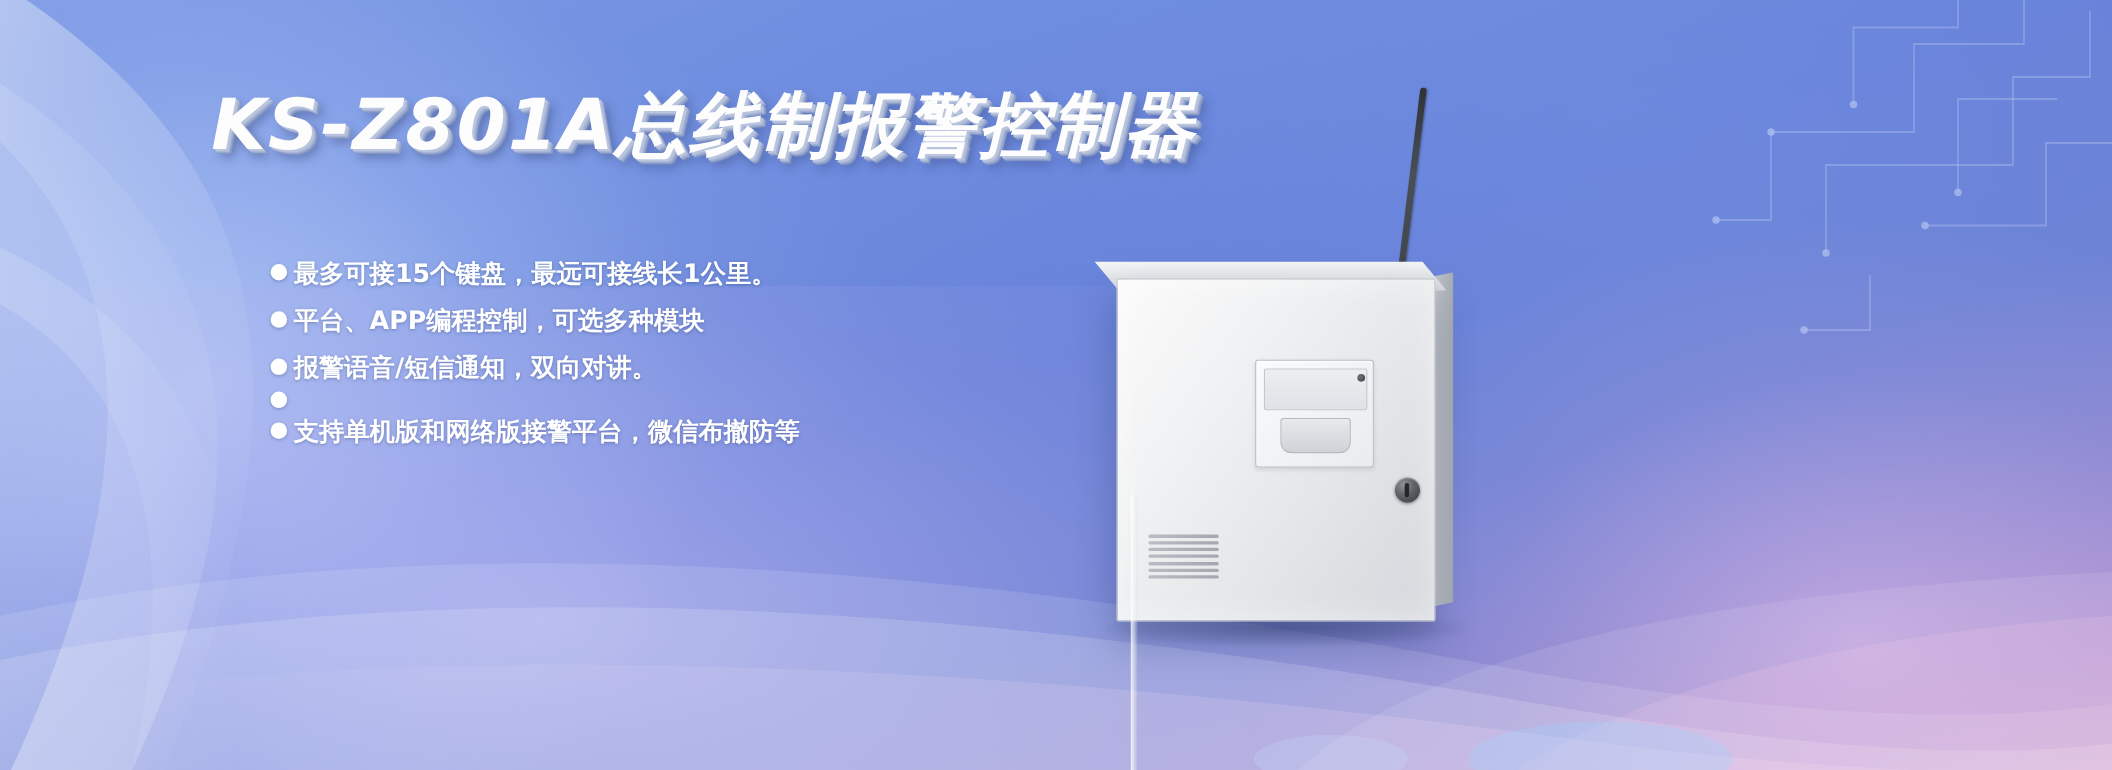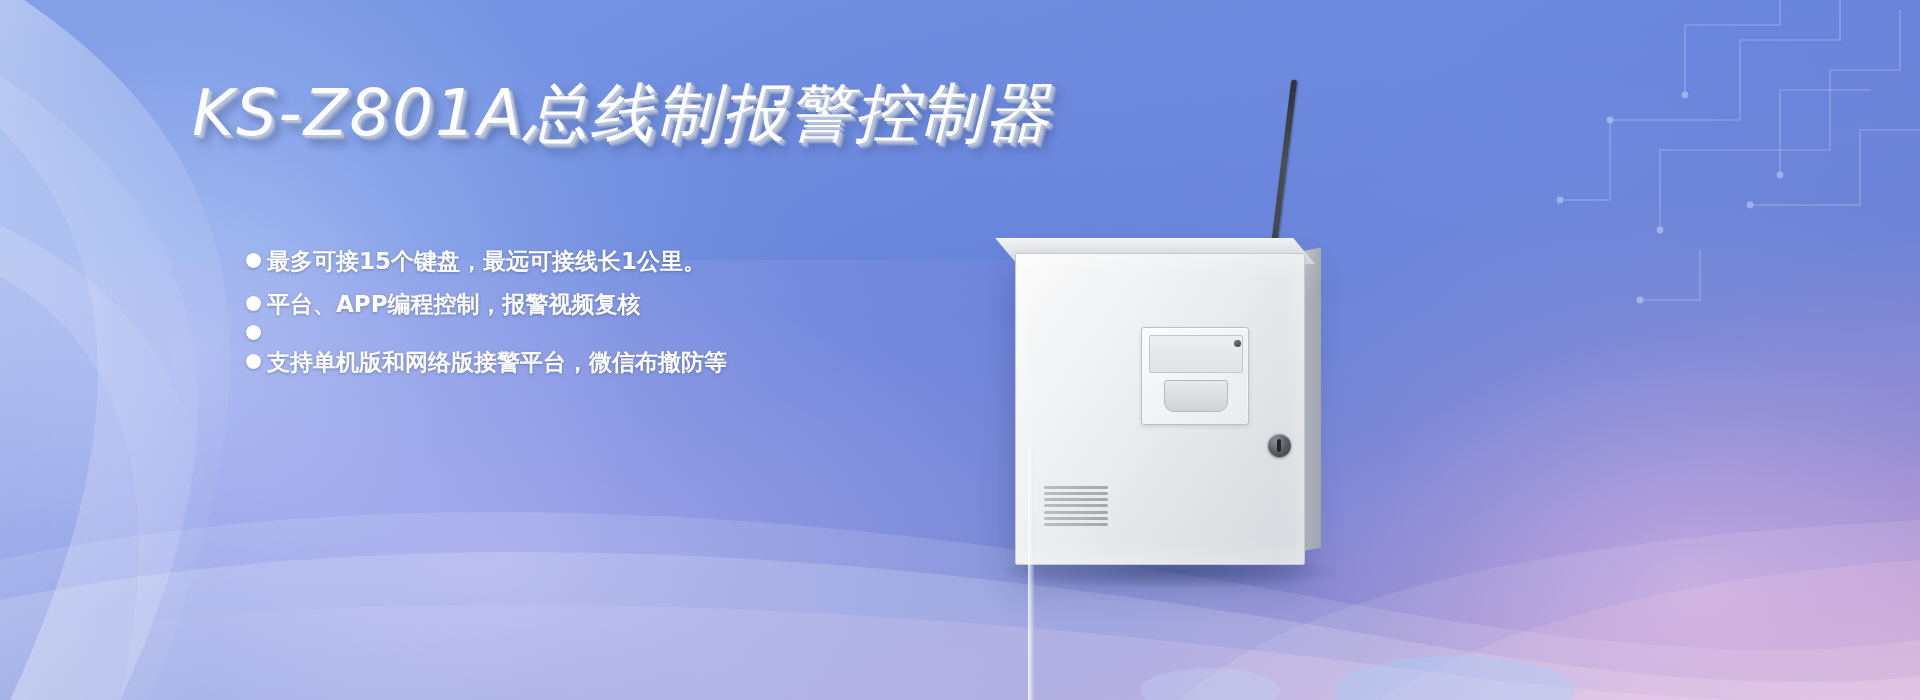--- a/index.html
+++ b/index.html
@@ -31,34 +31,34 @@
     background:radial-gradient(ellipse at 50% 50%, rgba(230,190,235,0.55) 0%, rgba(190,160,220,0.20) 45%, rgba(255,255,255,0) 72%);
     pointer-events:none;
   }
   .swoosh{position:absolute;left:0;top:0;width:1920px;height:700px;pointer-events:none;}
   .circuit{position:absolute;right:0;top:0;width:780px;height:330px;pointer-events:none;opacity:.55;}
 
   
   .title{
     position:absolute;left:192px;top:70px;
     font-family:"DejaVu Sans","Liberation Sans",sans-serif;
-    font-size:64px;font-weight:normal;font-style:italic;
+    font-size:64px;font-weight:bold;font-style:italic;
     letter-spacing:2px;white-space:nowrap;
     color:#fdfdfd;
     text-shadow:
       2px 2px 0 #b9c4de,
       3px 3px 0 #a9b6d6,
       4px 4px 0 #97a7cd,
       5px 5px 1px #8697c3,
       7px 8px 10px rgba(40,55,105,0.45);
   }
 
   
   .features{
-    position:absolute;left:246px;top:240px;width:830px;
+    position:absolute;left:246px;top:228px;width:830px;
   }
   .feature{
     display:flex;align-items:baseline;
     color:#ffffff;
     font-family:"DejaVu Sans","Liberation Sans",sans-serif;
     font-size:23px;line-height:43px;font-weight:600;
     text-shadow:0 1px 3px rgba(35,50,100,0.38);
     white-space:nowrap;
   }
   .dot{
@@ -214,23 +214,27 @@
 
   <div class="features">
 
     <div class="feature">
       <span class="dot"></span>
       <span>最多可接15个键盘，最远可接线长1公里。</span>
     </div>
 
     <div class="feature">
       <span class="dot"></span>
-      <span>平台、APP编程控制，报警视频复核</span>
-    </div>
-
+      <span>平台、APP编程控制，可选多种模块</span>
+    </div>
+
+    <div class="feature">
+      <span class="dot"></span>
+      <span>报警语音/短信通知，双向对讲。</span>
+    </div>
 
     <div class="feature">
       <span class="dot"></span>
     </div>
 
     <div class="feature">
       <span class="dot"></span>
       <span>支持单机版和网络版接警平台，微信布撤防等</span>
     </div>
 

